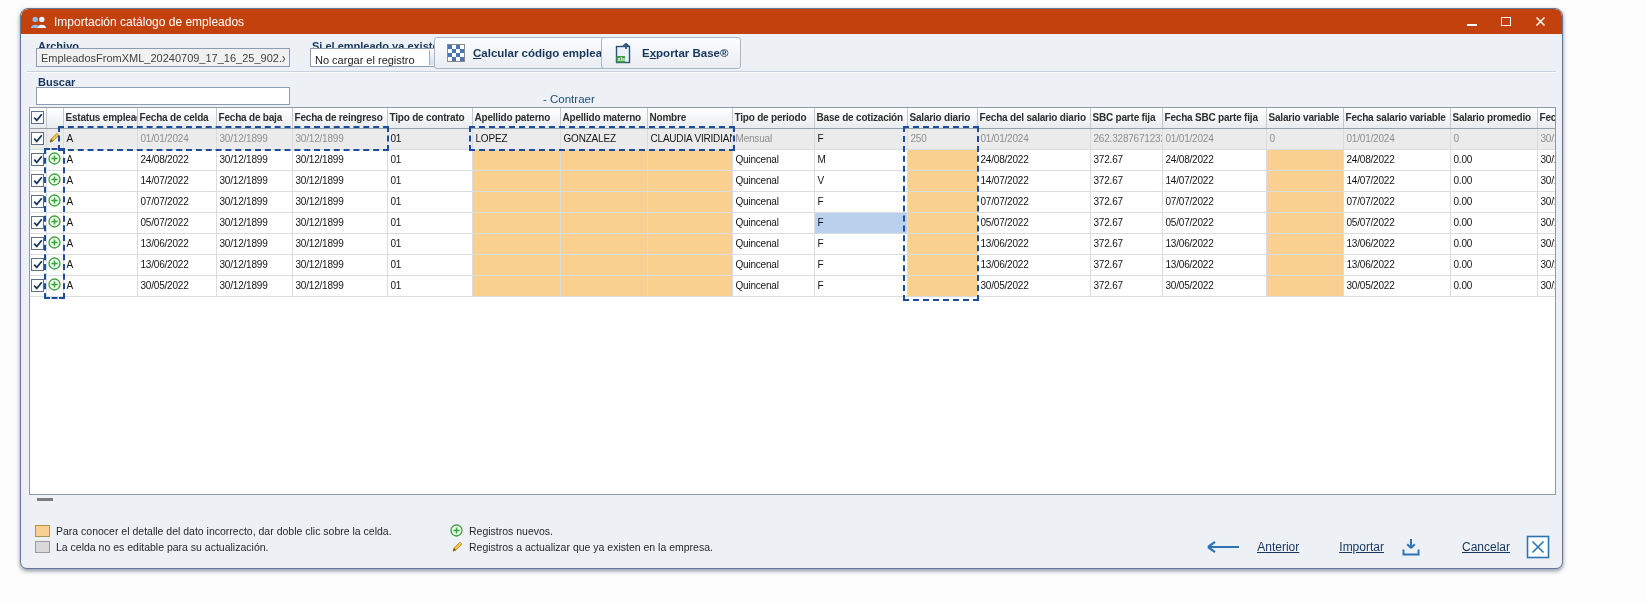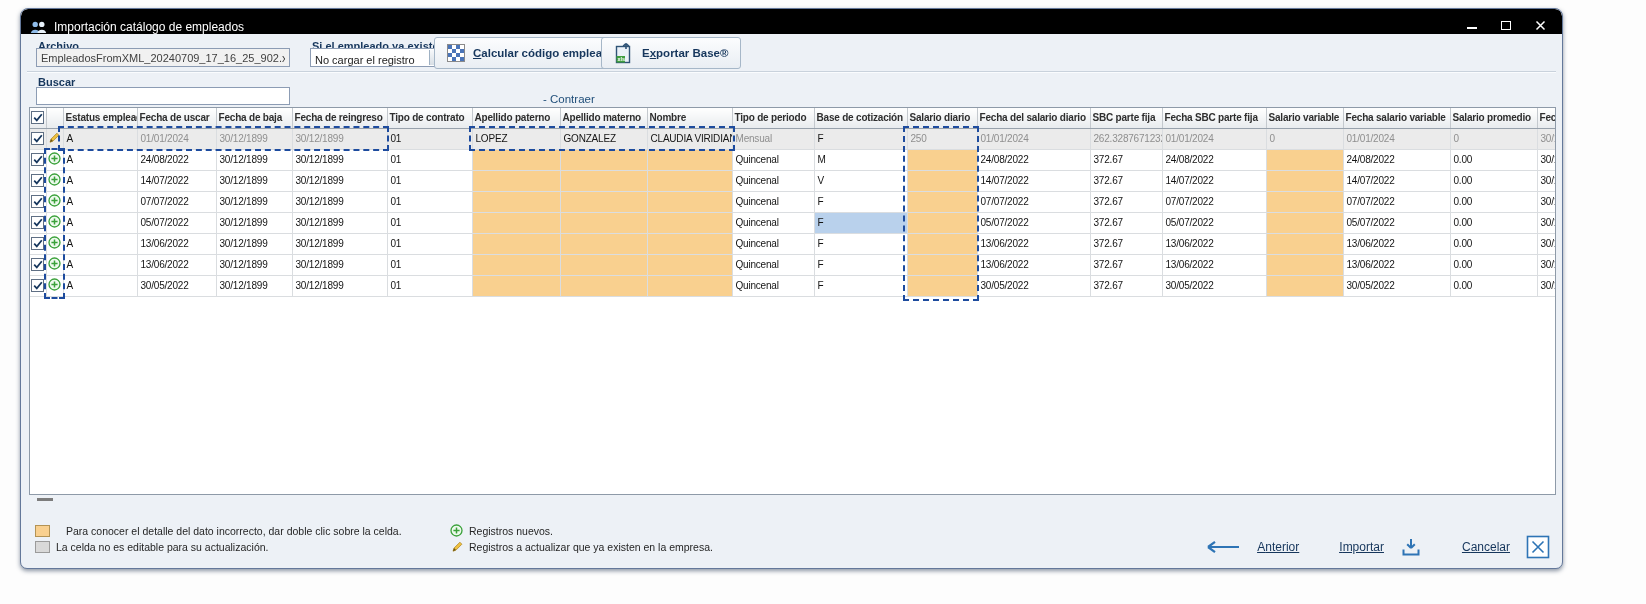--- a/index.html
+++ b/index.html
@@ -4,22 +4,22 @@
 <style>
   * { margin:0; padding:0; box-sizing:border-box; }
   html, body { width:1646px; height:604px; }
   body { background:#ffffff; font-family:"Liberation Sans", sans-serif; }
   #stage { position:relative; width:1646px; height:604px; overflow:hidden; background:#fdfdfd; }
 
   .window { position:absolute; left:20px; top:8px; width:1543px; height:561px;
     background:#edf1f6; border:1px solid #64789a; border-radius:8px 8px 7px 7px;
     box-shadow:0 2px 4px rgba(25,45,75,.5); overflow:hidden; }
 
-  .titlebar { position:absolute; left:0; top:0; right:0; height:25px; background:#000000;
-    display:flex; align-items:flex-end; padding:0 10px 0 9px; border-radius:7px 7px 0 0; }
+  .titlebar { position:absolute; left:0; top:0; right:0; height:25px; background:#c2410c;
+    display:flex; align-items:center; padding:0 10px 0 9px; border-radius:7px 7px 0 0; }
   .titlebar-title { color:#fff; font-size:12px; margin-left:7px; flex:1; white-space:nowrap; }
   .win-btn { width:24px; height:18px; display:flex; align-items:center; justify-content:center; margin-left:10px; }
   .glyph-min { width:10px; height:2px; background:#fff; margin-top:6px; }
   .glyph-max { width:10px; height:9px; border:1.5px solid #fff; }
 
   .field-label { position:absolute; font-size:11px; font-weight:bold; color:#16365c; white-space:nowrap; }
   .ak { text-decoration:underline; }
   .archivo-label { left:17px; top:31px; }
   .existe-label  { left:291px; top:31px; }
   .buscar-label  { left:17px; top:67px; }
@@ -186,21 +186,21 @@
           </colgroup>
           <thead>
             <tr>
               <th class="cb-col"><span class="checkbox">
                   <svg width="10" height="9" viewBox="0 0 10 9">
                     <path d="M1.2 4.6 L3.8 7.4 L8.8 1.2" stroke="#17375e" stroke-width="1.7" fill="none"></path>
                   </svg>
                 </span></th>
               <th class="icon-col"></th>
               <th>Estatus empleado</th>
-              <th>Fecha de uscar</th>
+              <th>Fecha de celda</th>
               <th>Fecha de baja</th>
               <th>Fecha de reingreso</th>
               <th>Tipo de contrato</th>
               <th>Apellido paterno</th>
               <th>Apellido materno</th>
               <th>Nombre</th>
               <th>Tipo de periodo</th>
               <th>Base de cotización</th>
               <th>Salario diario</th>
               <th>Fecha del salario diario</th>
@@ -450,21 +450,21 @@
       <div class="marquee" style="left:28px;top:18px;width:331px;height:25px"></div>
       <div class="marquee" style="left:439px;top:18px;width:266px;height:25px"></div>
       <div class="marquee" style="left:873px;top:18px;width:76px;height:175px"></div>
       <div class="marquee" style="left:14px;top:40px;width:21px;height:151px"></div>
     </div>
 
     <div class="splitter"></div>
 
 
     <div class="legend-swatch" style="left:14px;top:516px;background:#f9d08f;border-color:#b39355"></div>
-    <div class="legend-text" style="left:45px;top:516px">Para conocer el detalle del dato incorrecto, dar doble clic sobre la celda.</div>
+    <div class="legend-text" style="left:35px;top:516px">Para conocer el detalle del dato incorrecto, dar doble clic sobre la celda.</div>
     <div class="legend-icon" style="left:429px;top:514px"><svg width="13" height="13" viewBox="0 0 13 13">
           <circle cx="6.5" cy="6.5" r="5.5" fill="#eefaee" stroke="#3aa13a" stroke-width="1.3"></circle>
           <path d="M6.5 3.4 V9.6 M3.4 6.5 H9.6" stroke="#3aa13a" stroke-width="1.5" fill="none"></path>
         </svg></div>
     <div class="legend-text" style="left:448px;top:516px">Registros nuevos.</div>
 
     <div class="legend-swatch" style="left:14px;top:532px;background:#d9d9d9;border-color:#9b9b9b"></div>
     <div class="legend-text" style="left:35px;top:532px">La celda no es editable para su actualización.</div>
     <div class="legend-icon" style="left:430px;top:530px"><svg width="13" height="13" viewBox="0 0 13 13">
           <path d="M2 11.2 L3 8.1 L8.9 2.2 L10.9 4.2 L5 10.1 Z" fill="#f0c240" stroke="#a97f1d" stroke-width="0.7"></path>

